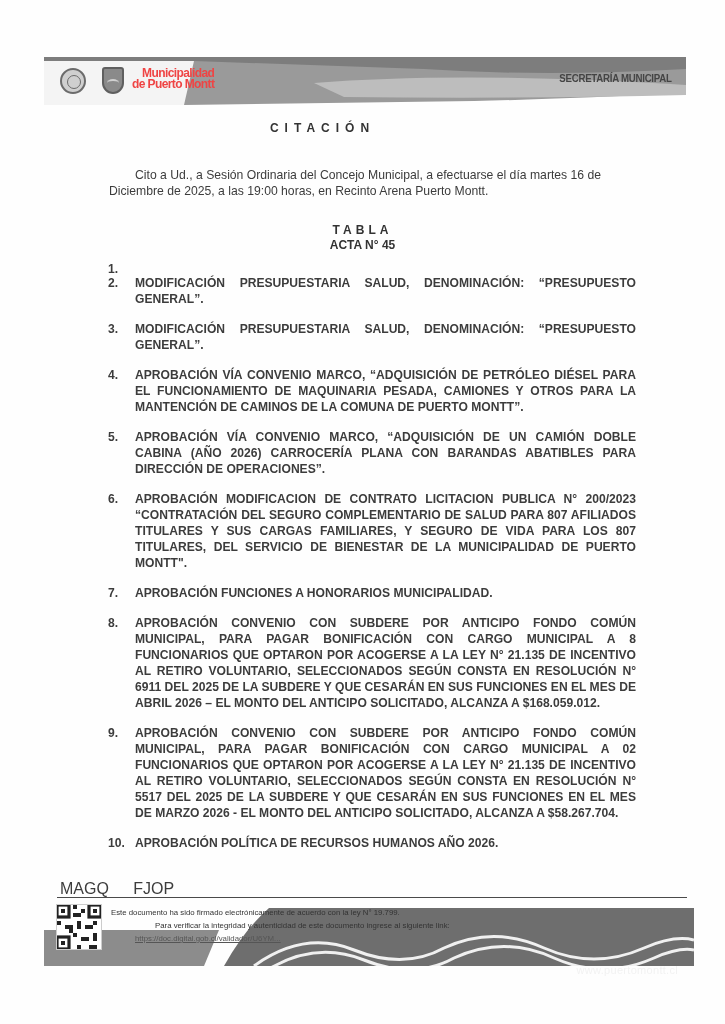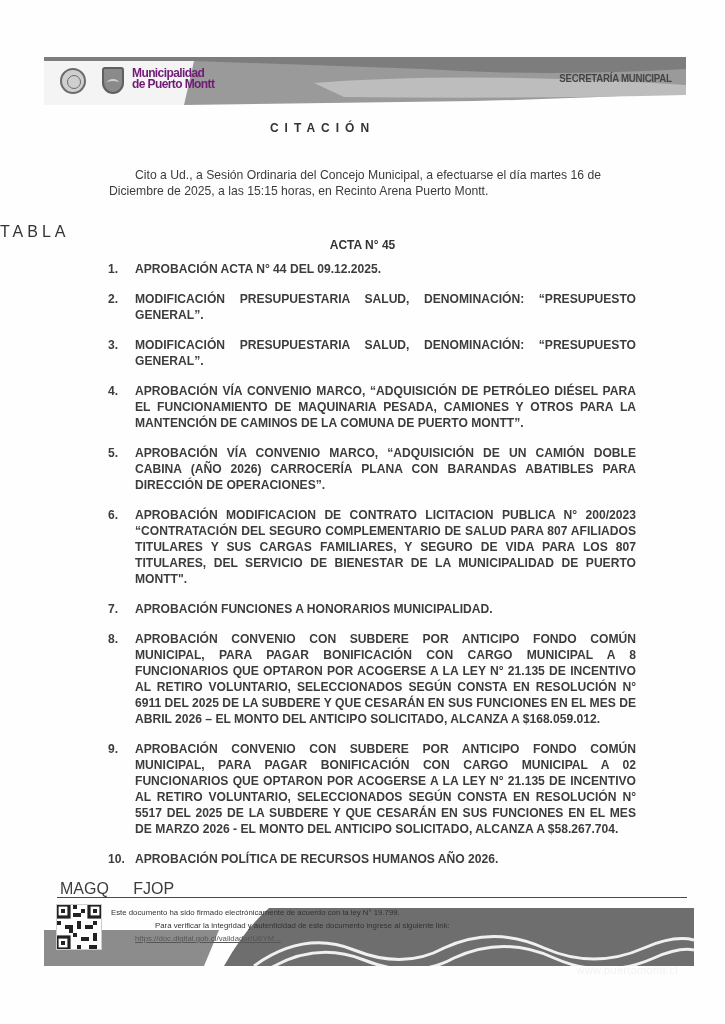--- a/index.html
+++ b/index.html
@@ -5,27 +5,27 @@
   html, body { margin: 0; padding: 0; background: #fefefe; }
   body { width: 725px; height: 1024px; position: relative; overflow: hidden; font-family: "Liberation Sans", sans-serif; color: #3a3a3a; }
 
   
   .header { position: absolute; left: 44px; top: 55px; width: 642px; height: 50px; }
   .header svg.band { position: absolute; left: 0; top: 0; width: 642px; height: 50px; }
   .seal { position: absolute; left: 16px; top: 13px; width: 26px; height: 26px; border-radius: 50%; border: 2px solid #6b6b6b; background: #cfcfcf; box-sizing: border-box; }
   .seal::after { content: ""; position: absolute; left: 5px; top: 5px; width: 12px; height: 12px; border-radius: 50%; border: 1px solid #6b6b6b; }
   .shield { position: absolute; left: 58px; top: 12px; width: 22px; height: 27px; background: #8a8a8a; border: 2px solid #5f5f5f; border-radius: 3px 3px 11px 11px; box-sizing: border-box; }
   .shield::after { content: ""; position: absolute; left: 3px; top: 10px; width: 12px; height: 6px; border-top: 2px solid #d0d0d0; border-radius: 50%; }
-  .muni-name { position: absolute; left: 88px; top: 13px; font-weight: bold; font-size: 12px; line-height: 11px; color: #701a75; letter-spacing: -0.6px; }
+  .muni-name { position: absolute; left: 88px; top: 13px; font-weight: bold; font-size: 12px; line-height: 11px; color: #ef4444; letter-spacing: -0.6px; text-align: right; }
   .secretaria { position: absolute; right: 14px; top: 17px; font-weight: bold; font-size: 11px; color: #444; letter-spacing: -0.3px; transform: scaleX(0.88); transform-origin: right; }
 
   
   .title { position: absolute; top: 121px; left: 0; width: 645px; text-align: center; font-weight: bold; font-size: 12px; letter-spacing: 6px; color: #333; }
   .intro { position: absolute; left: 109px; top: 167px; width: 508px; font-size: 12.2px; line-height: 16px; color: #3c3c3c; text-indent: 26px; }
-  .tabla { position: absolute; top: 223px; left: 0; width: 725px; font-weight: normal; font-size: 16px; letter-spacing: 4px; color: #333; }
+  .tabla { position: absolute; top: 223px; left: 0; width: 725px; text-align: center; font-weight: bold; font-size: 12px; letter-spacing: 4px; color: #333; }
   .acta { position: absolute; top: 238px; left: 0; width: 725px; text-align: center; font-weight: bold; font-size: 12px; color: #333; }
 
   .items { position: absolute; left: 108px; top: 261px; width: 528px; margin: 0; padding: 0; list-style: none; }
   .item { position: relative; padding-left: 27px; font-weight: bold; font-size: 12.1px; line-height: 16px; color: #3c3c3c; text-align: justify; margin-bottom: 14px; }
   .item .num { position: absolute; left: 0; top: 0; }
   .item.i10 { margin-top: 0; }
 
   .initials { position: absolute; top: 880px; left: 60px; font-size: 16px; color: #3c3c3c; }
   .initials span { display: inline-block; margin-right: 20px; }
   .rule { position: absolute; left: 57px; top: 897px; width: 630px; height: 1px; background: #4a4a4a; }
@@ -54,26 +54,26 @@
   <div class="seal"></div>
   <div class="shield"></div>
   <div class="muni-name">
     <div>Municipalidad</div>
     <div>de Puerto Montt</div>
   </div>
   <div class="secretaria">SECRETARÍA MUNICIPAL</div>
 </div>
 
 <div class="title">CITACIÓN</div>
-<div class="intro">Cito a Ud., a Sesión Ordinaria del Concejo Municipal, a efectuarse el día martes 16 de Diciembre de 2025, a las 15:15 horas, en Recinto Arena Puerto Montt.</div>
+<div class="intro">Cito a Ud., a Sesión Ordinaria del Concejo Municipal, a efectuarse el día martes 16 de Diciembre de 2025, a las 19:00 horas, en Recinto Arena Puerto Montt.</div>
 <div class="tabla">TABLA</div>
 <div class="acta">ACTA N° 45</div>
 
 <ol class="items">
-  <li class="item"><span class="num">1.</span><span>APROBACIÓN ACTA N° 44 DEL 09.12.2025.</span></li>
+  <li class="item"><span class="num">1.</span></li>
   <li class="item"><span class="num">2.</span><span>MODIFICACIÓN PRESUPUESTARIA SALUD, DENOMINACIÓN: “PRESUPUESTO GENERAL”.</span></li>
   <li class="item"><span class="num">3.</span><span>MODIFICACIÓN PRESUPUESTARIA SALUD, DENOMINACIÓN: “PRESUPUESTO GENERAL”.</span></li>
   <li class="item"><span class="num">4.</span><span>APROBACIÓN VÍA CONVENIO MARCO, “ADQUISICIÓN DE PETRÓLEO DIÉSEL PARA EL FUNCIONAMIENTO DE MAQUINARIA PESADA, CAMIONES Y OTROS PARA LA MANTENCIÓN DE CAMINOS DE LA COMUNA DE PUERTO MONTT”.</span></li>
   <li class="item"><span class="num">5.</span><span>APROBACIÓN VÍA CONVENIO MARCO, “ADQUISICIÓN DE UN CAMIÓN DOBLE CABINA (AÑO 2026) CARROCERÍA PLANA CON BARANDAS ABATIBLES PARA DIRECCIÓN DE OPERACIONES”.</span></li>
   <li class="item"><span class="num">6.</span><span>APROBACIÓN MODIFICACION DE CONTRATO LICITACION PUBLICA N° 200/2023 “CONTRATACIÓN DEL SEGURO COMPLEMENTARIO DE SALUD PARA 807 AFILIADOS TITULARES Y SUS CARGAS FAMILIARES, Y SEGURO DE VIDA PARA LOS 807 TITULARES, DEL SERVICIO DE BIENESTAR DE LA MUNICIPALIDAD DE PUERTO MONTT".</span></li>
   <li class="item"><span class="num">7.</span><span>APROBACIÓN FUNCIONES A HONORARIOS MUNICIPALIDAD.</span></li>
   <li class="item"><span class="num">8.</span><span>APROBACIÓN CONVENIO CON SUBDERE POR ANTICIPO FONDO COMÚN MUNICIPAL, PARA PAGAR BONIFICACIÓN CON CARGO MUNICIPAL A 8 FUNCIONARIOS QUE OPTARON POR ACOGERSE A LA LEY N° 21.135 DE INCENTIVO AL RETIRO VOLUNTARIO, SELECCIONADOS SEGÚN CONSTA EN RESOLUCIÓN N° 6911 DEL 2025 DE LA SUBDERE Y QUE CESARÁN EN SUS FUNCIONES EN EL MES DE ABRIL 2026 – EL MONTO DEL ANTICIPO SOLICITADO, ALCANZA A $168.059.012.</span></li>
   <li class="item"><span class="num">9.</span><span>APROBACIÓN CONVENIO CON SUBDERE POR ANTICIPO FONDO COMÚN MUNICIPAL, PARA PAGAR BONIFICACIÓN CON CARGO MUNICIPAL A 02 FUNCIONARIOS QUE OPTARON POR ACOGERSE A LA LEY N° 21.135 DE INCENTIVO AL RETIRO VOLUNTARIO, SELECCIONADOS SEGÚN CONSTA EN RESOLUCIÓN N° 5517 DEL 2025 DE LA SUBDERE Y QUE CESARÁN EN SUS FUNCIONES EN EL MES DE MARZO 2026 - EL MONTO DEL ANTICIPO SOLICITADO, ALCANZA A $58.267.704.</span></li>
   <li class="item i10"><span class="num">10.</span><span>APROBACIÓN POLÍTICA DE RECURSOS HUMANOS AÑO 2026.</span></li>
 </ol>

